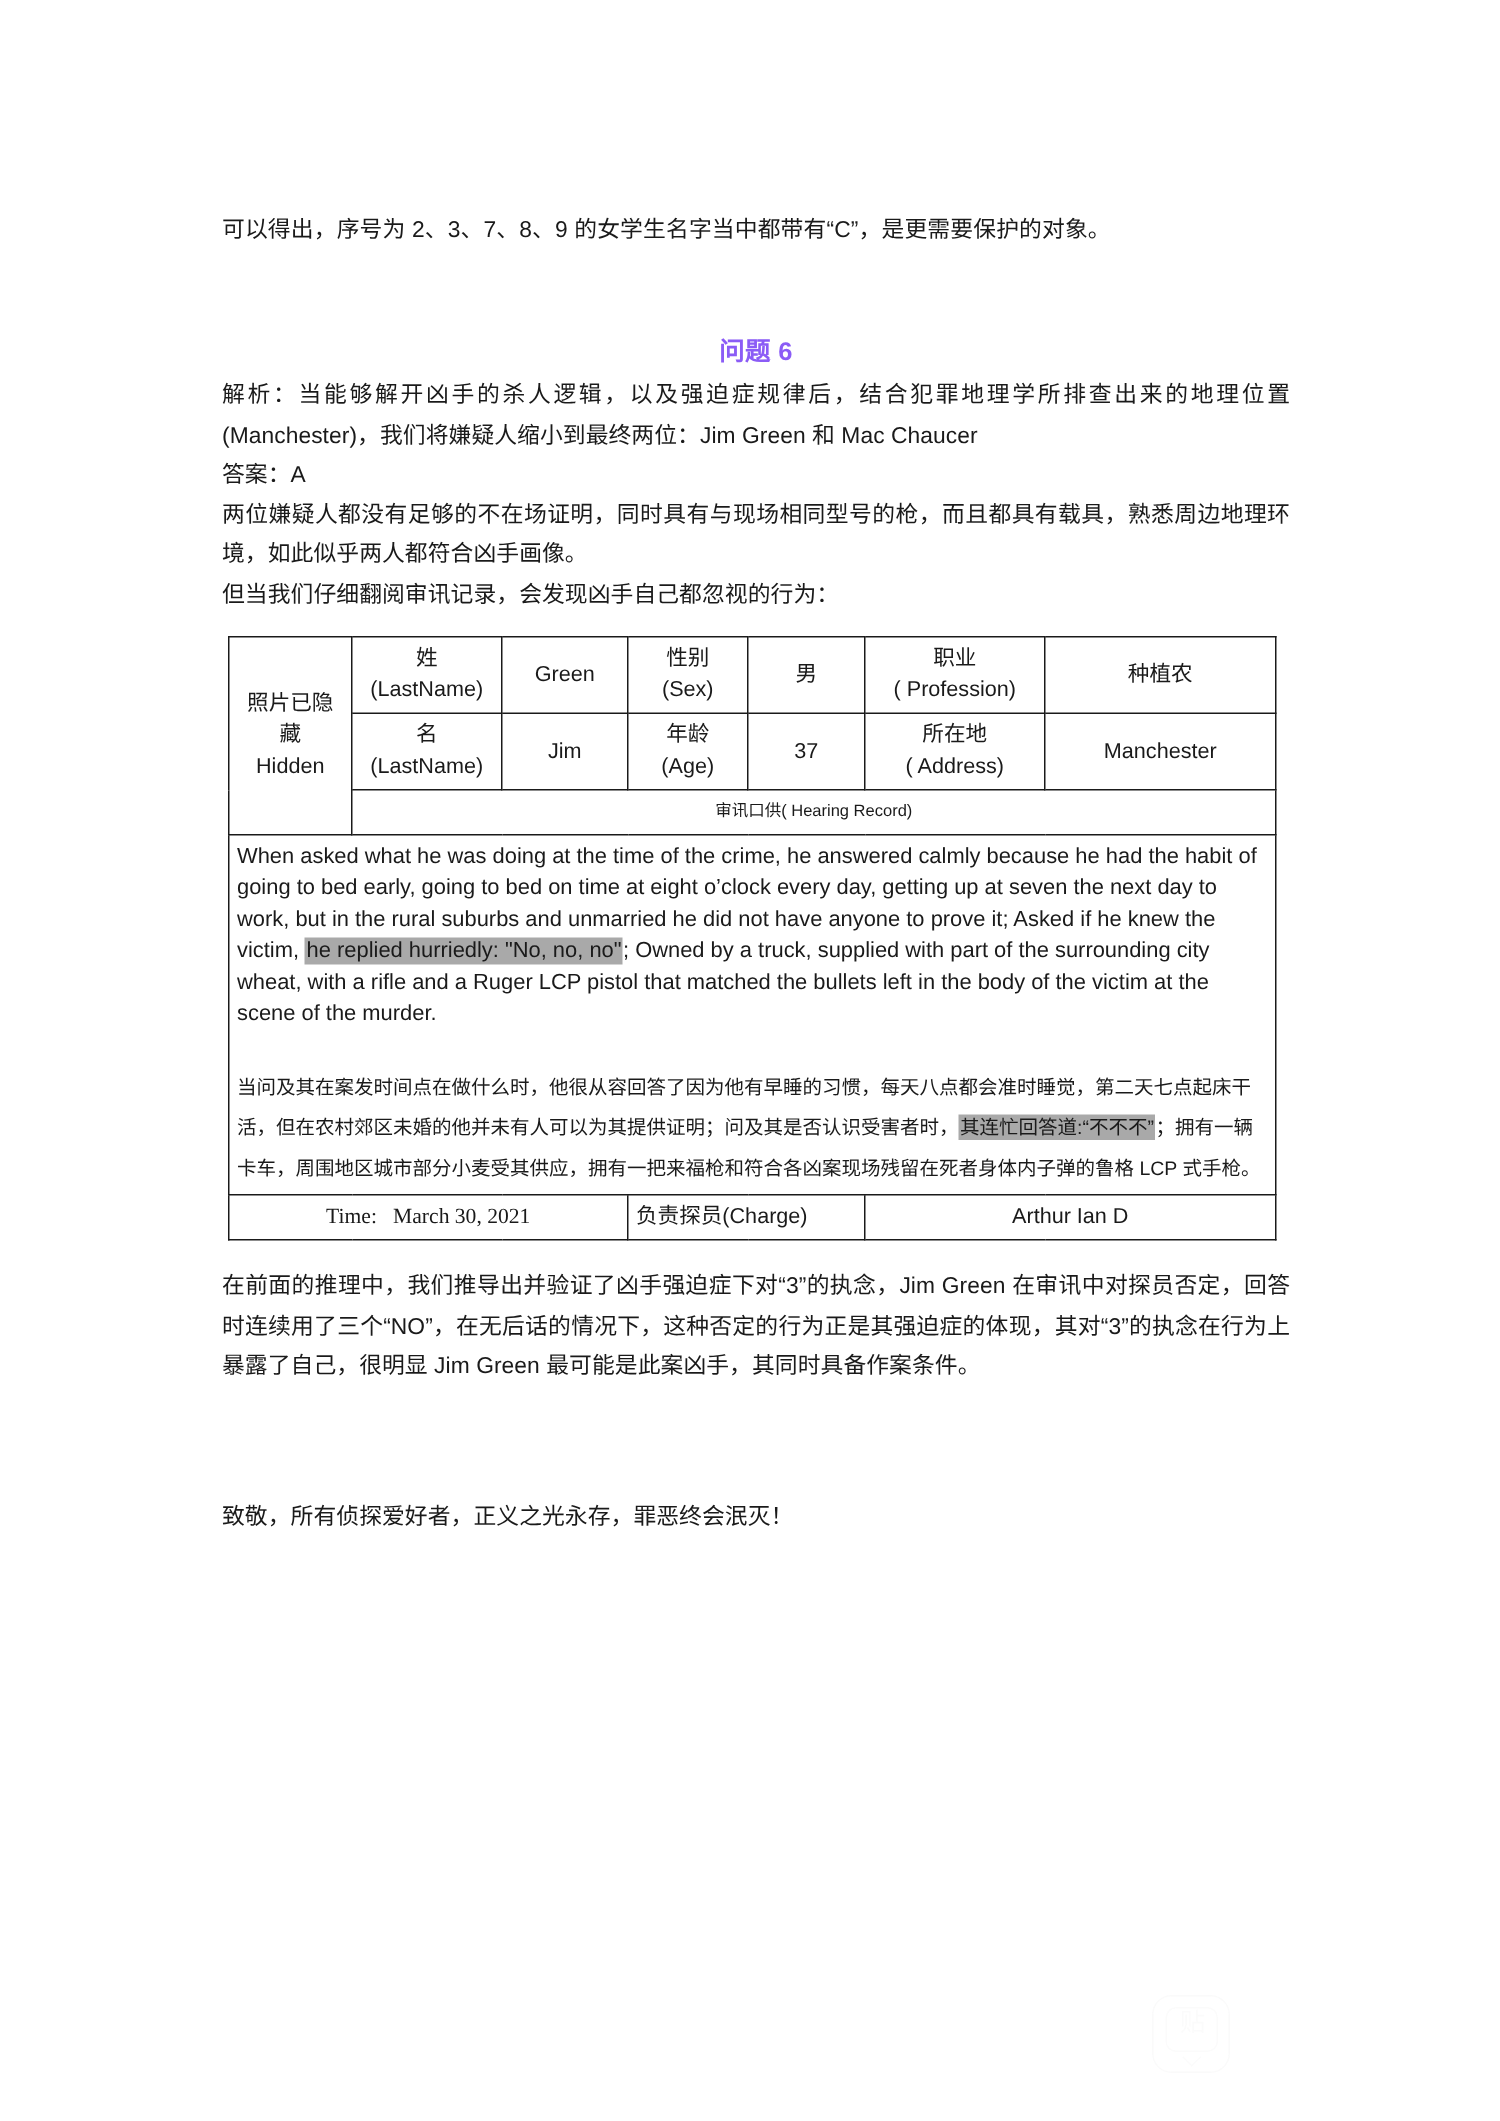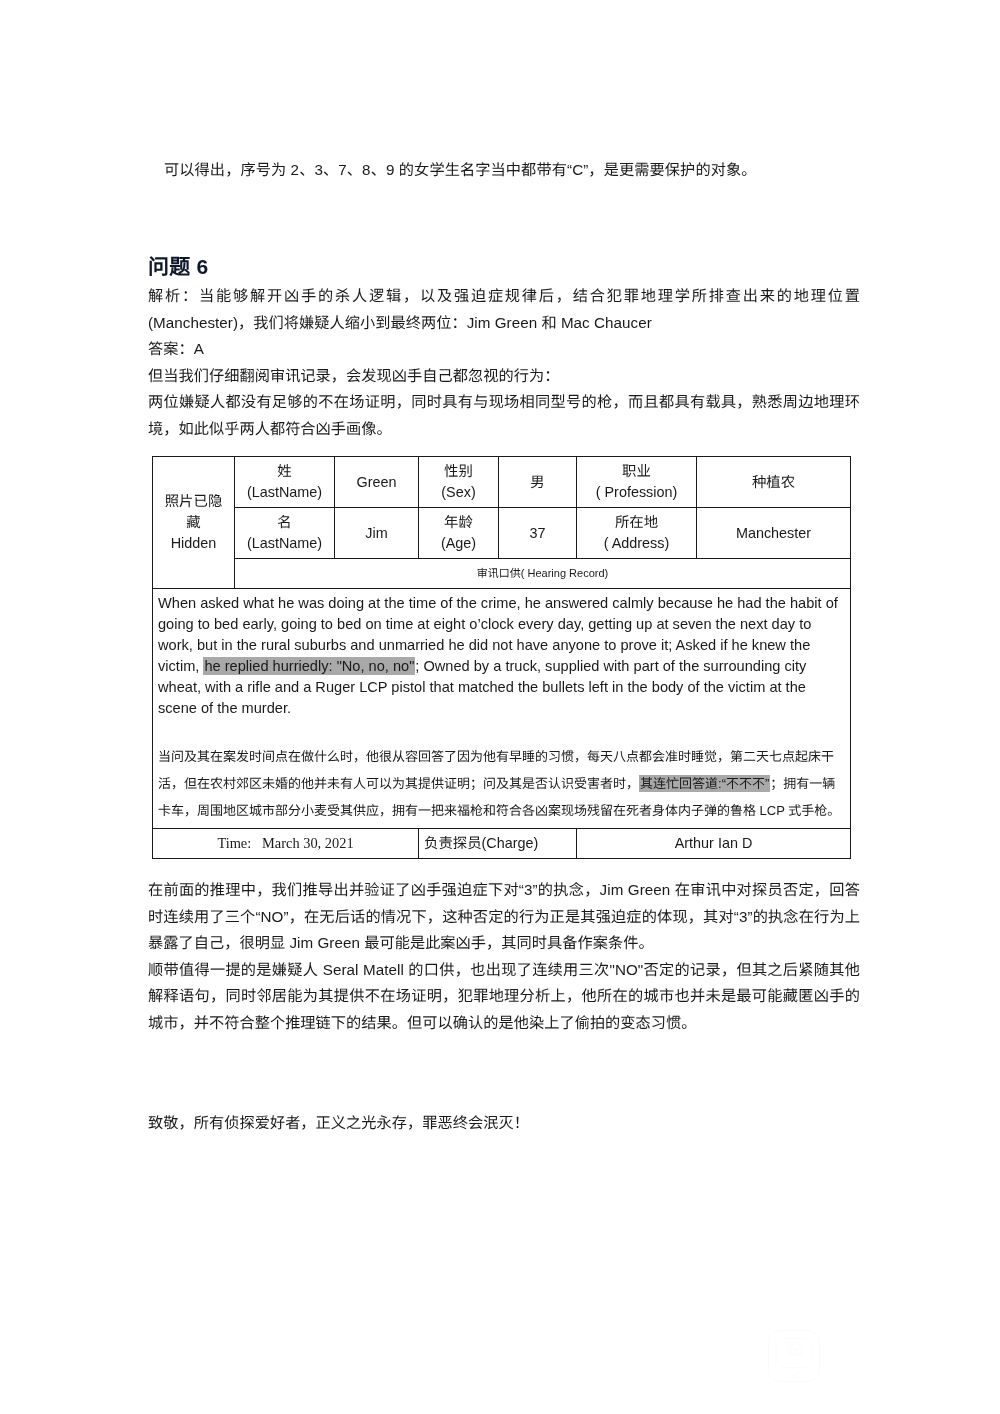--- a/index.html
+++ b/index.html
@@ -29,35 +29,36 @@
 
   .doc {
     width: 712px;
   }
 
   
   .intro-line {
     font-size: 15.2px;
     line-height: 27px;
     letter-spacing: 0.1px;
-    margin: 16px;
+    margin: 0;
     white-space: normal;
   }
 
   .gap-lg { height: 56px; }
   .gap-md { height: 18px; }
   .gap-xl { height: 74px; }
 
   .q-heading {
-    font-size: 21px;
+    font-size: 17px;
     font-weight: bold;
-    color: #0f172a;
+    color: #8b5cf6;
     line-height: 24px;
     margin: 0 0 4px 0;
     letter-spacing: 0.2px;
+    text-align: center;
   }
 
   .body-para {
     font-size: 15.2px;
     line-height: 26.5px;
     margin: 0;
     text-align: justify;
     text-justify: inter-ideograph;
     letter-spacing: 0.05px;
   }
@@ -185,23 +186,23 @@
     <p class="intro-line">可以得出，序号为 2、3、7、8、9 的女学生名字当中都带有“C”，是更需要保护的对象。</p>
 
     <div class="gap-lg"></div>
 
     <h2 class="q-heading">问题 6</h2>
 
     <p class="body-para">解析：当能够解开凶手的杀人逻辑，以及强迫症规律后，结合犯罪地理学所排查出来的地理位置(Manchester)，我们将嫌疑人缩小到最终两位：Jim Green 和 Mac Chaucer</p>
 
     <p class="body-para nowrapline">答案：A</p>
 
+    <p class="body-para">两位嫌疑人都没有足够的不在场证明，同时具有与现场相同型号的枪，而且都具有载具，熟悉周边地理环境，如此似乎两人都符合凶手画像。</p>
+
     <p class="body-para nowrapline">但当我们仔细翻阅审讯记录，会发现凶手自己都忽视的行为：</p>
-
-    <p class="body-para">两位嫌疑人都没有足够的不在场证明，同时具有与现场相同型号的枪，而且都具有载具，熟悉周边地理环境，如此似乎两人都符合凶手画像。</p>
 
     <table class="record-table">
       <colgroup>
         <col style="width:82px">
         <col style="width:100px">
         <col style="width:84px">
         <col style="width:80px">
         <col style="width:78px">
         <col style="width:120px">
         <col style="width:154px">
@@ -264,21 +265,20 @@
           <td class="footer-charge" colspan="2">负责探员(Charge)</td>
           <td class="footer-officer" colspan="2">Arthur Ian D</td>
         </tr>
       </tbody>
     </table>
 
     <div class="gap-md"></div>
 
     <p class="body-para">在前面的推理中，我们推导出并验证了凶手强迫症下对“3”的执念，Jim Green 在审讯中对探员否定，回答时连续用了三个“NO”，在无后话的情况下，这种否定的行为正是其强迫症的体现，其对“3”的执念在行为上暴露了自己，很明显 Jim Green 最可能是此案凶手，其同时具备作案条件。</p>
 
-    <p class="body-para">顺带值得一提的是嫌疑人 Seral Matell 的口供，也出现了连续用三次"NO"否定的记录，但其之后紧随其他解释语句，同时邻居能为其提供不在场证明，犯罪地理分析上，他所在的城市也并未是最可能藏匿凶手的城市，并不符合整个推理链下的结果。但可以确认的是他染上了偷拍的变态习惯。</p>
 
     <div class="gap-xl"></div>
 
     <p class="body-para nowrapline">致敬，所有侦探爱好者，正义之光永存，罪恶终会泯灭！</p>
 
   </div>
 </div>
 
 <div class="watermark">
   <div class="wm-box">

